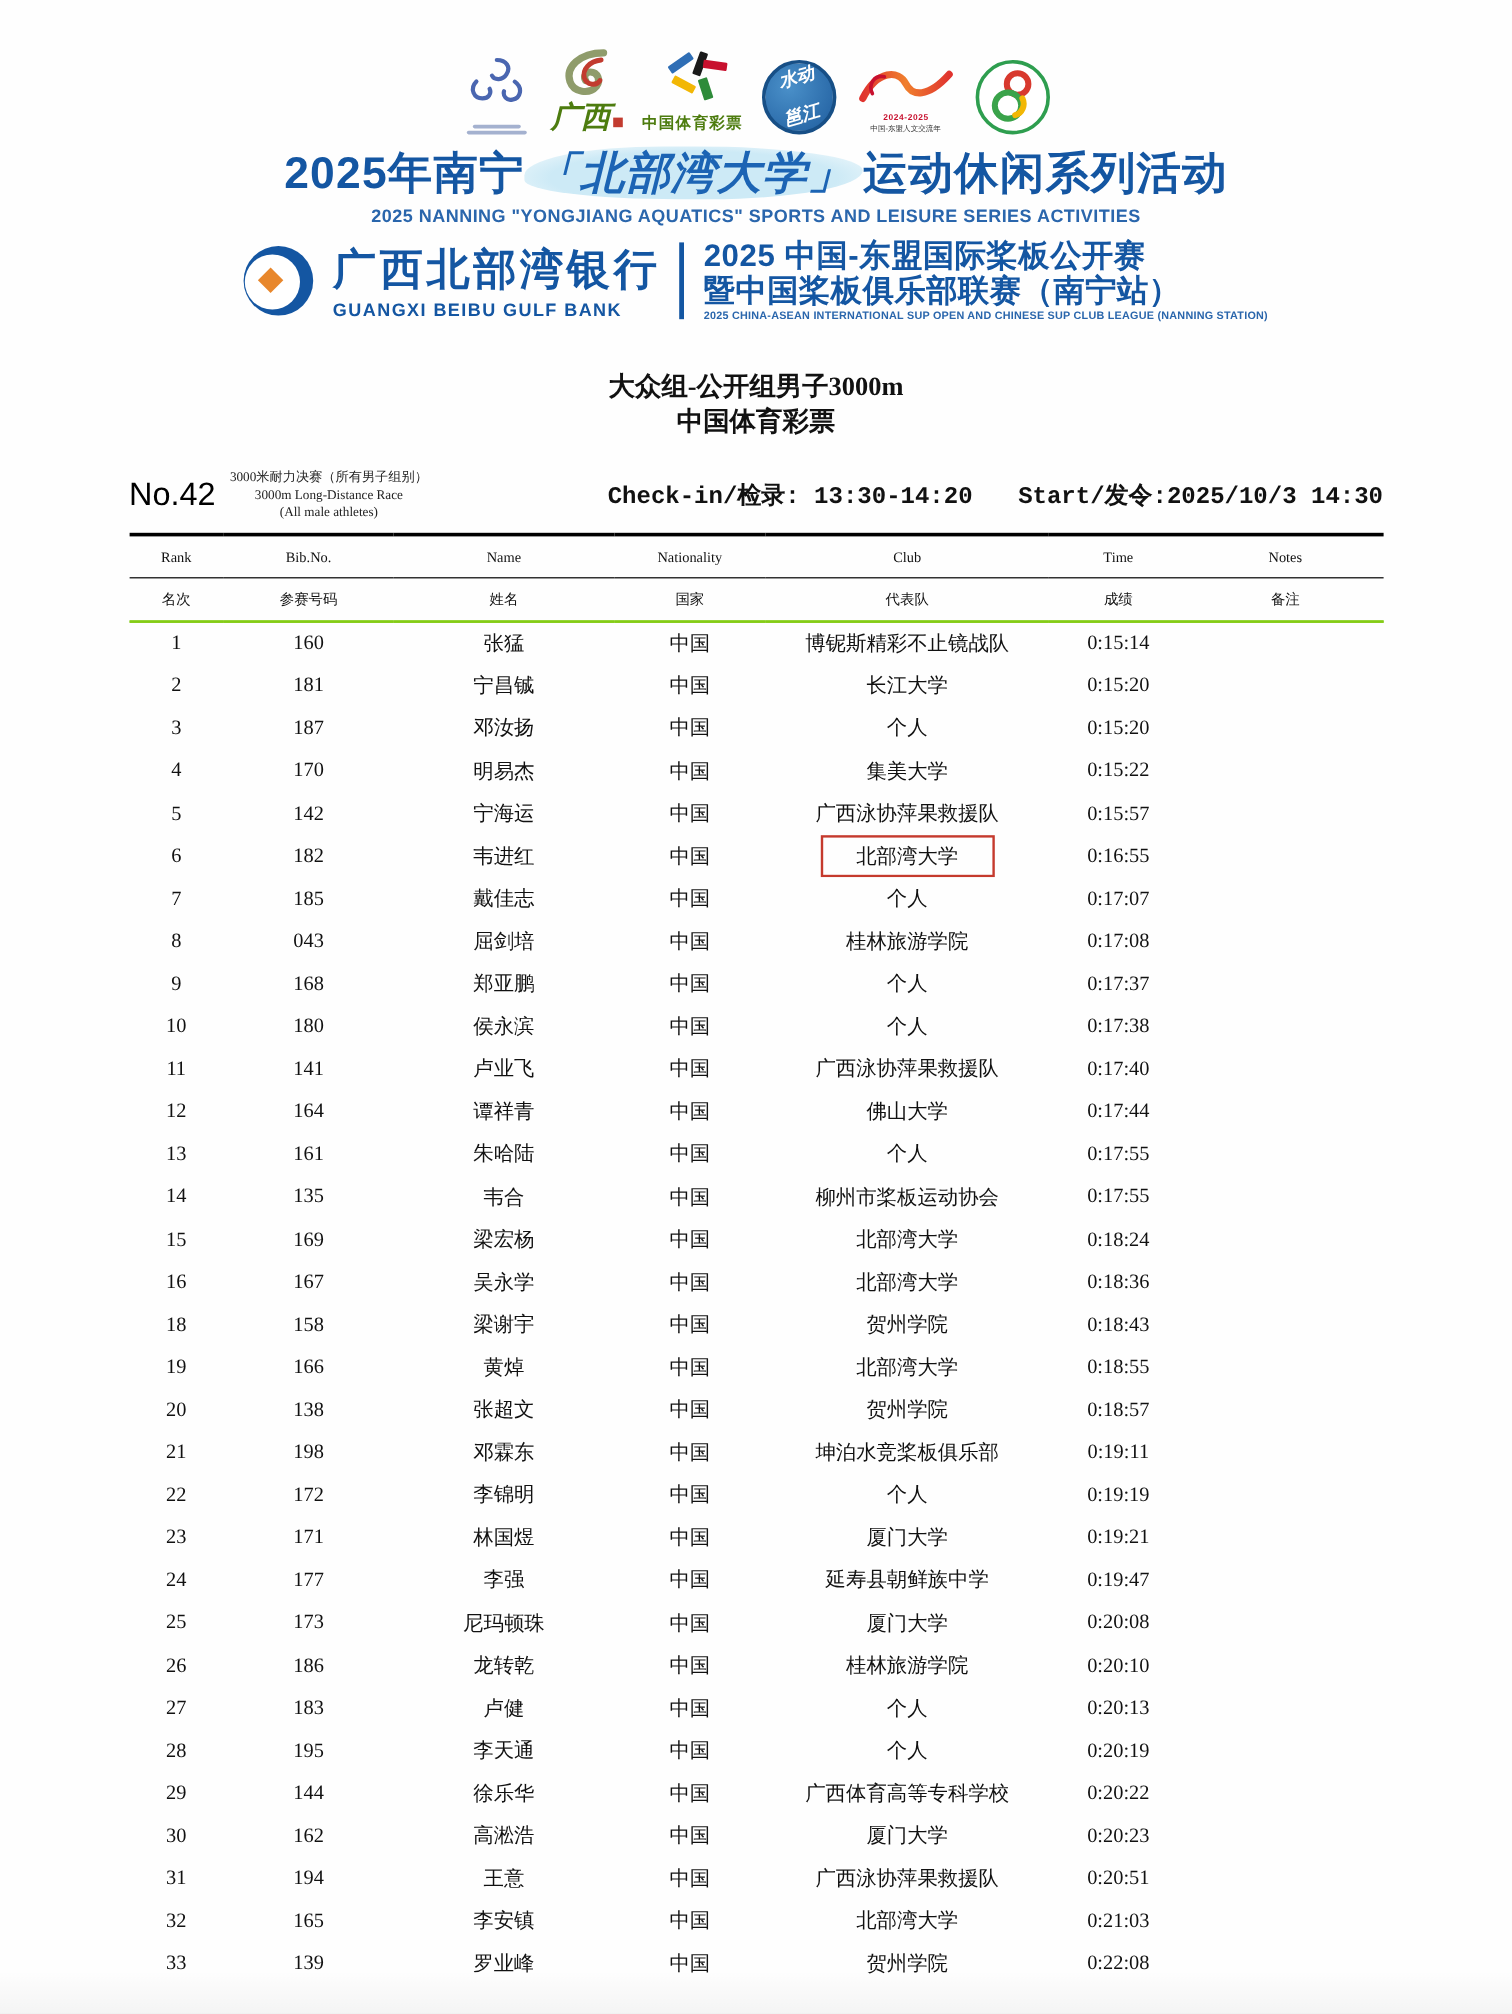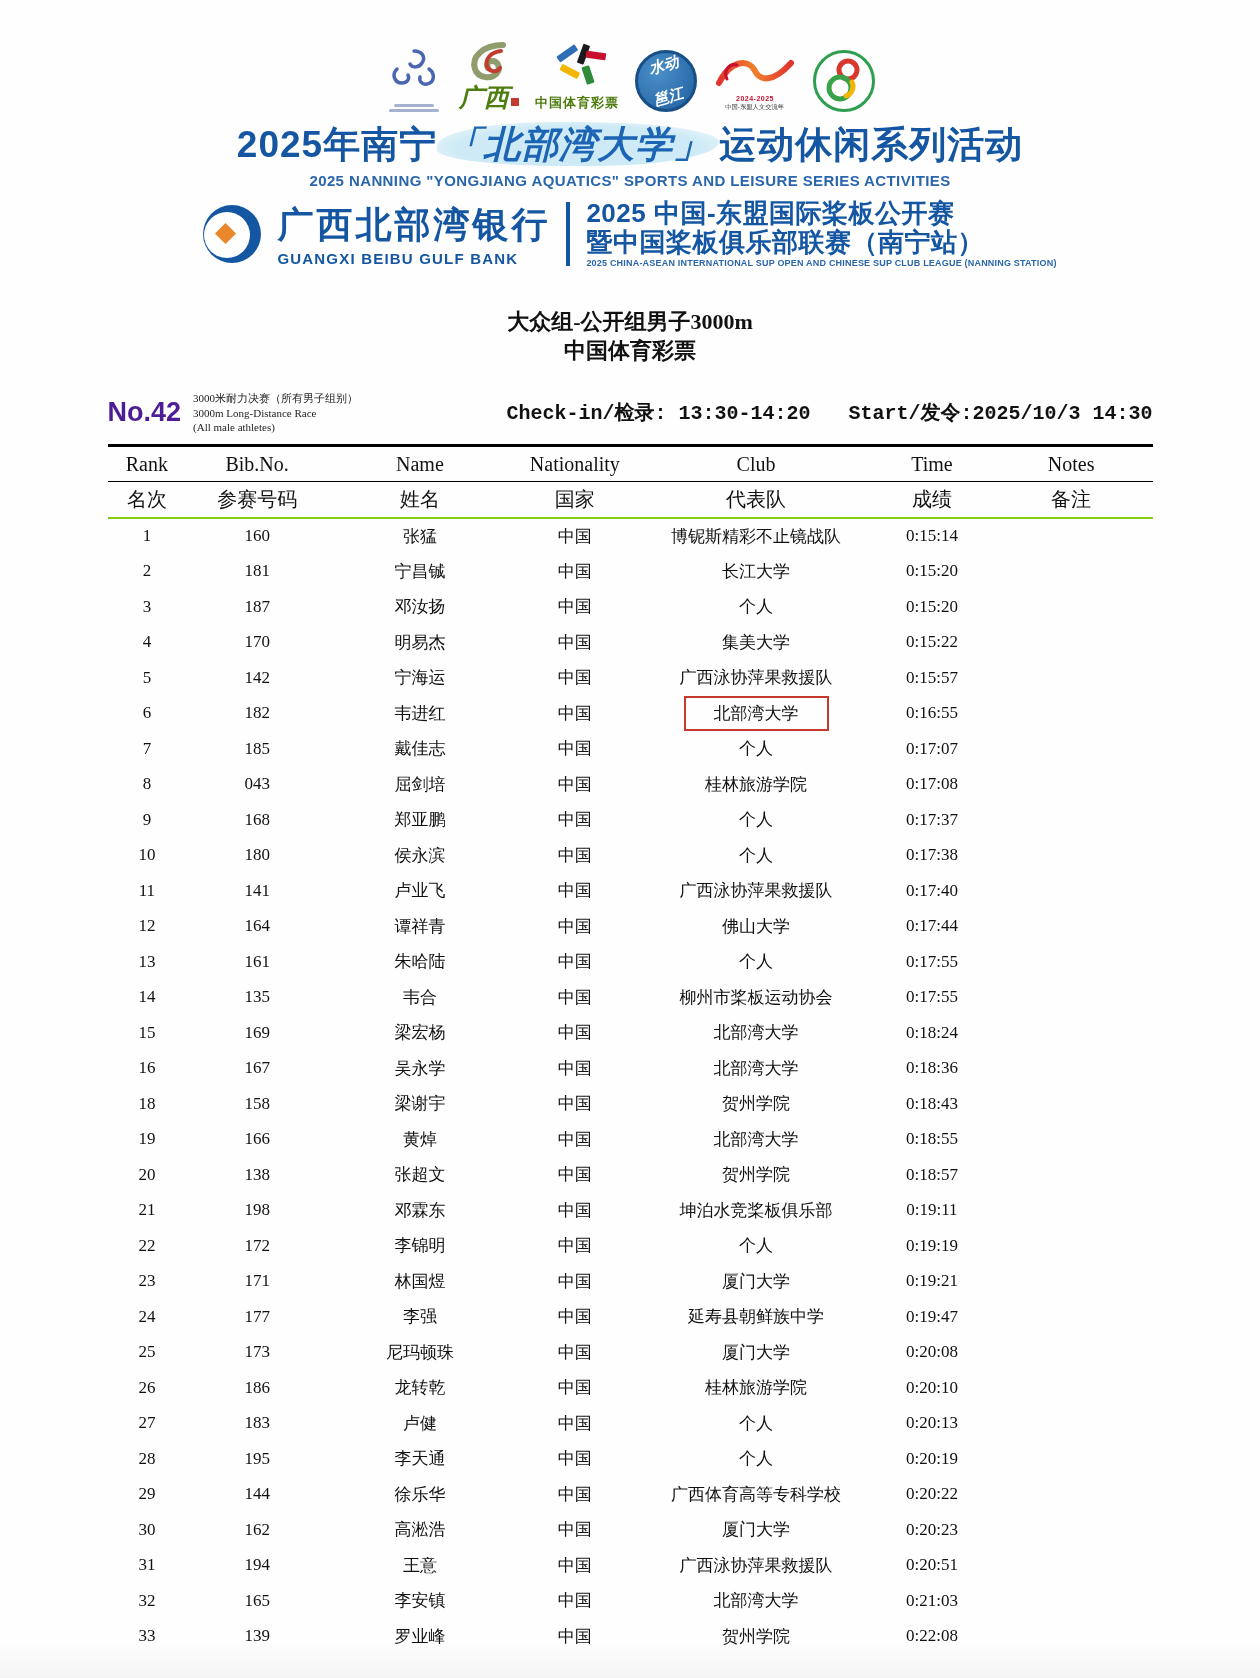--- a/index.html
+++ b/index.html
@@ -46,31 +46,31 @@
   .bank-cn { font-size:36px; font-weight:900; color:#1456a2; letter-spacing:3px; }
   .bank-en { font-size:15px; font-weight:700; color:#1456a2; letter-spacing:1.2px; }
   .v-divider { width:4px; height:64px; background:#1456a2; }
   .event-text { text-align:left; color:#1456a2; }
   .event-l1, .event-l2 { font-size:26px; font-weight:900; letter-spacing:.5px; line-height:1.12; }
   .event-l3 { font-size:9px; font-weight:700; color:#2a66ac; letter-spacing:.2px; margin-top:1px; }
 
   
   .doc-title { margin-top:40px; text-align:center; font-family:"Liberation Serif", serif; font-weight:700; font-size:22px; line-height:1.3; }
   .info-row { width:1045px; margin:26px auto 0; display:flex; align-items:center; }
-  .race-no { font-size:27px; color:#4c1d95;font-weight:bold; }
-  .race-desc { margin-left:12px; text-align:left; font-family:"Liberation Serif", serif; font-size:11px; line-height:1.3; color:#222; }
+  .race-no { font-size:27px; color:#000000; }
+  .race-desc { margin-left:12px; text-align:center; font-family:"Liberation Serif", serif; font-size:11px; line-height:1.3; color:#222; }
   .sched { font-family:Liberation Mono, monospace; font-weight:700; font-size:20px; white-space:nowrap; }
   .sched.checkin { margin-left:auto; }
   .sched.start { margin-left:38px; }
 
   
   table.results { width:1045px; margin:10px auto 0; border-collapse:collapse; table-layout:fixed; font-family:"Liberation Serif", serif; }
   thead tr.en th { border-top:3px solid #000; border-bottom:1.5px solid #000; }
   thead tr.cn th { border-bottom:2px solid #84cc16; }
-  thead th { font-weight:400; font-size:20px; height:36px; text-align:center; }
+  thead th { font-weight:400; font-size:12px; height:36px; text-align:center; }
   tbody td { font-size:17px; height:35.5px; text-align:center; vertical-align:middle; overflow:hidden; white-space:nowrap; }
   .club-hl { display:inline-block; border:2px solid #c53a2d; padding:4px 28px; }
 </style>
 </head>
 <body>
 
 <div class="page">
 
   <div class="header">
 

